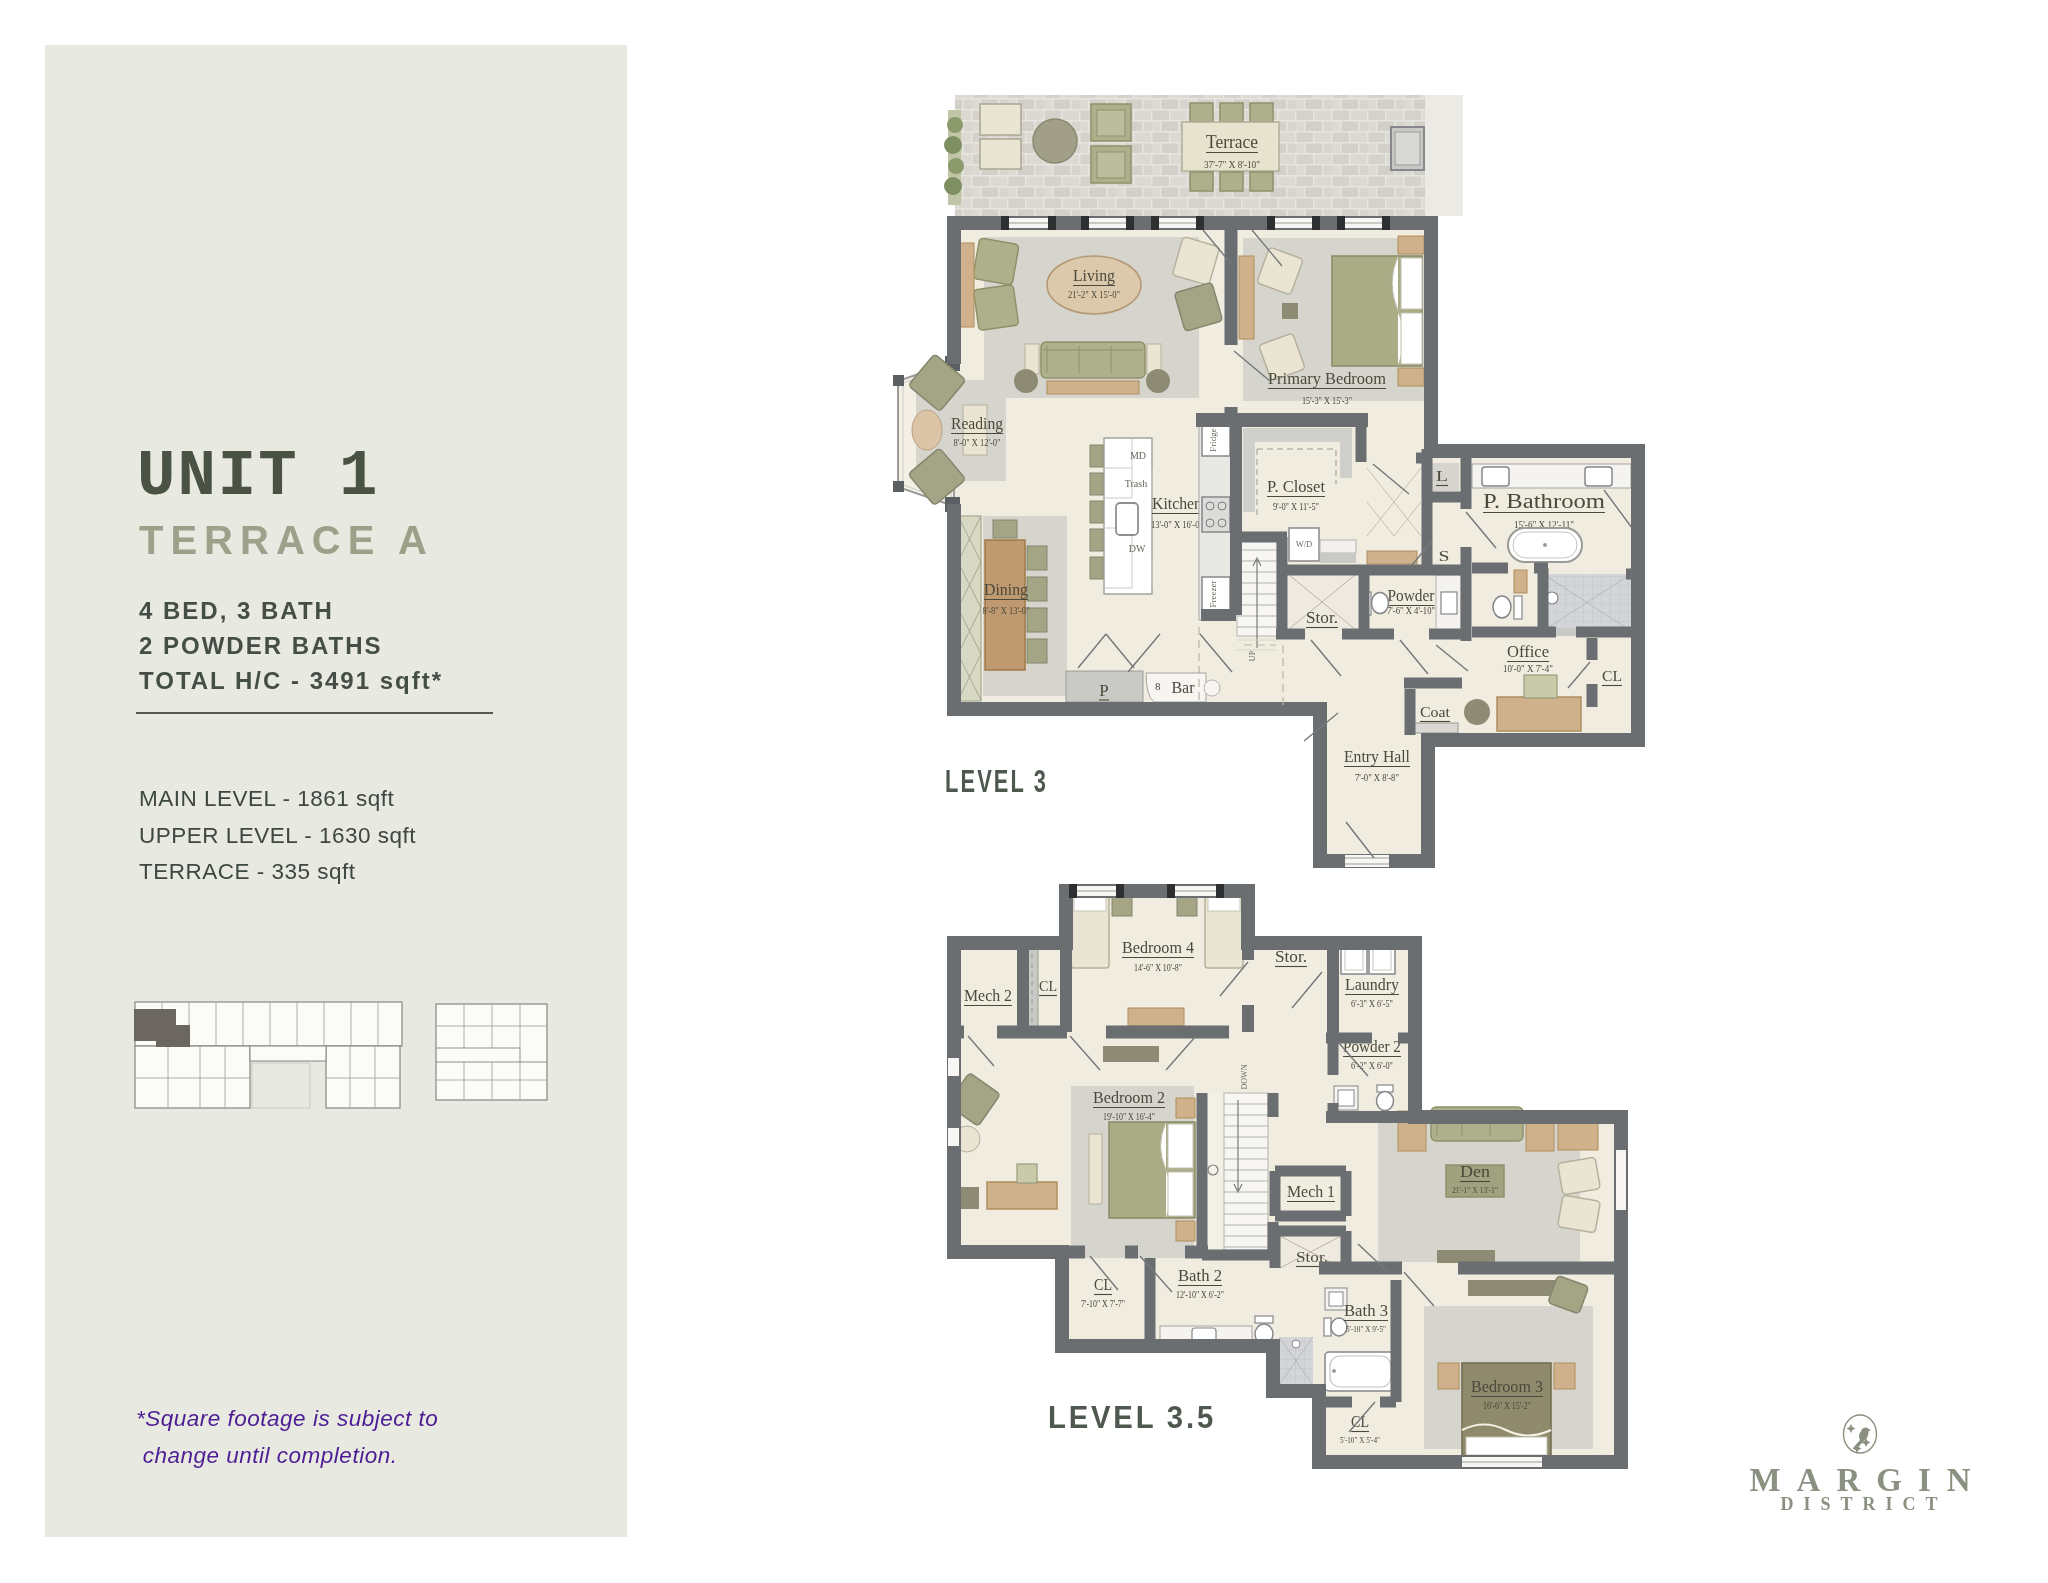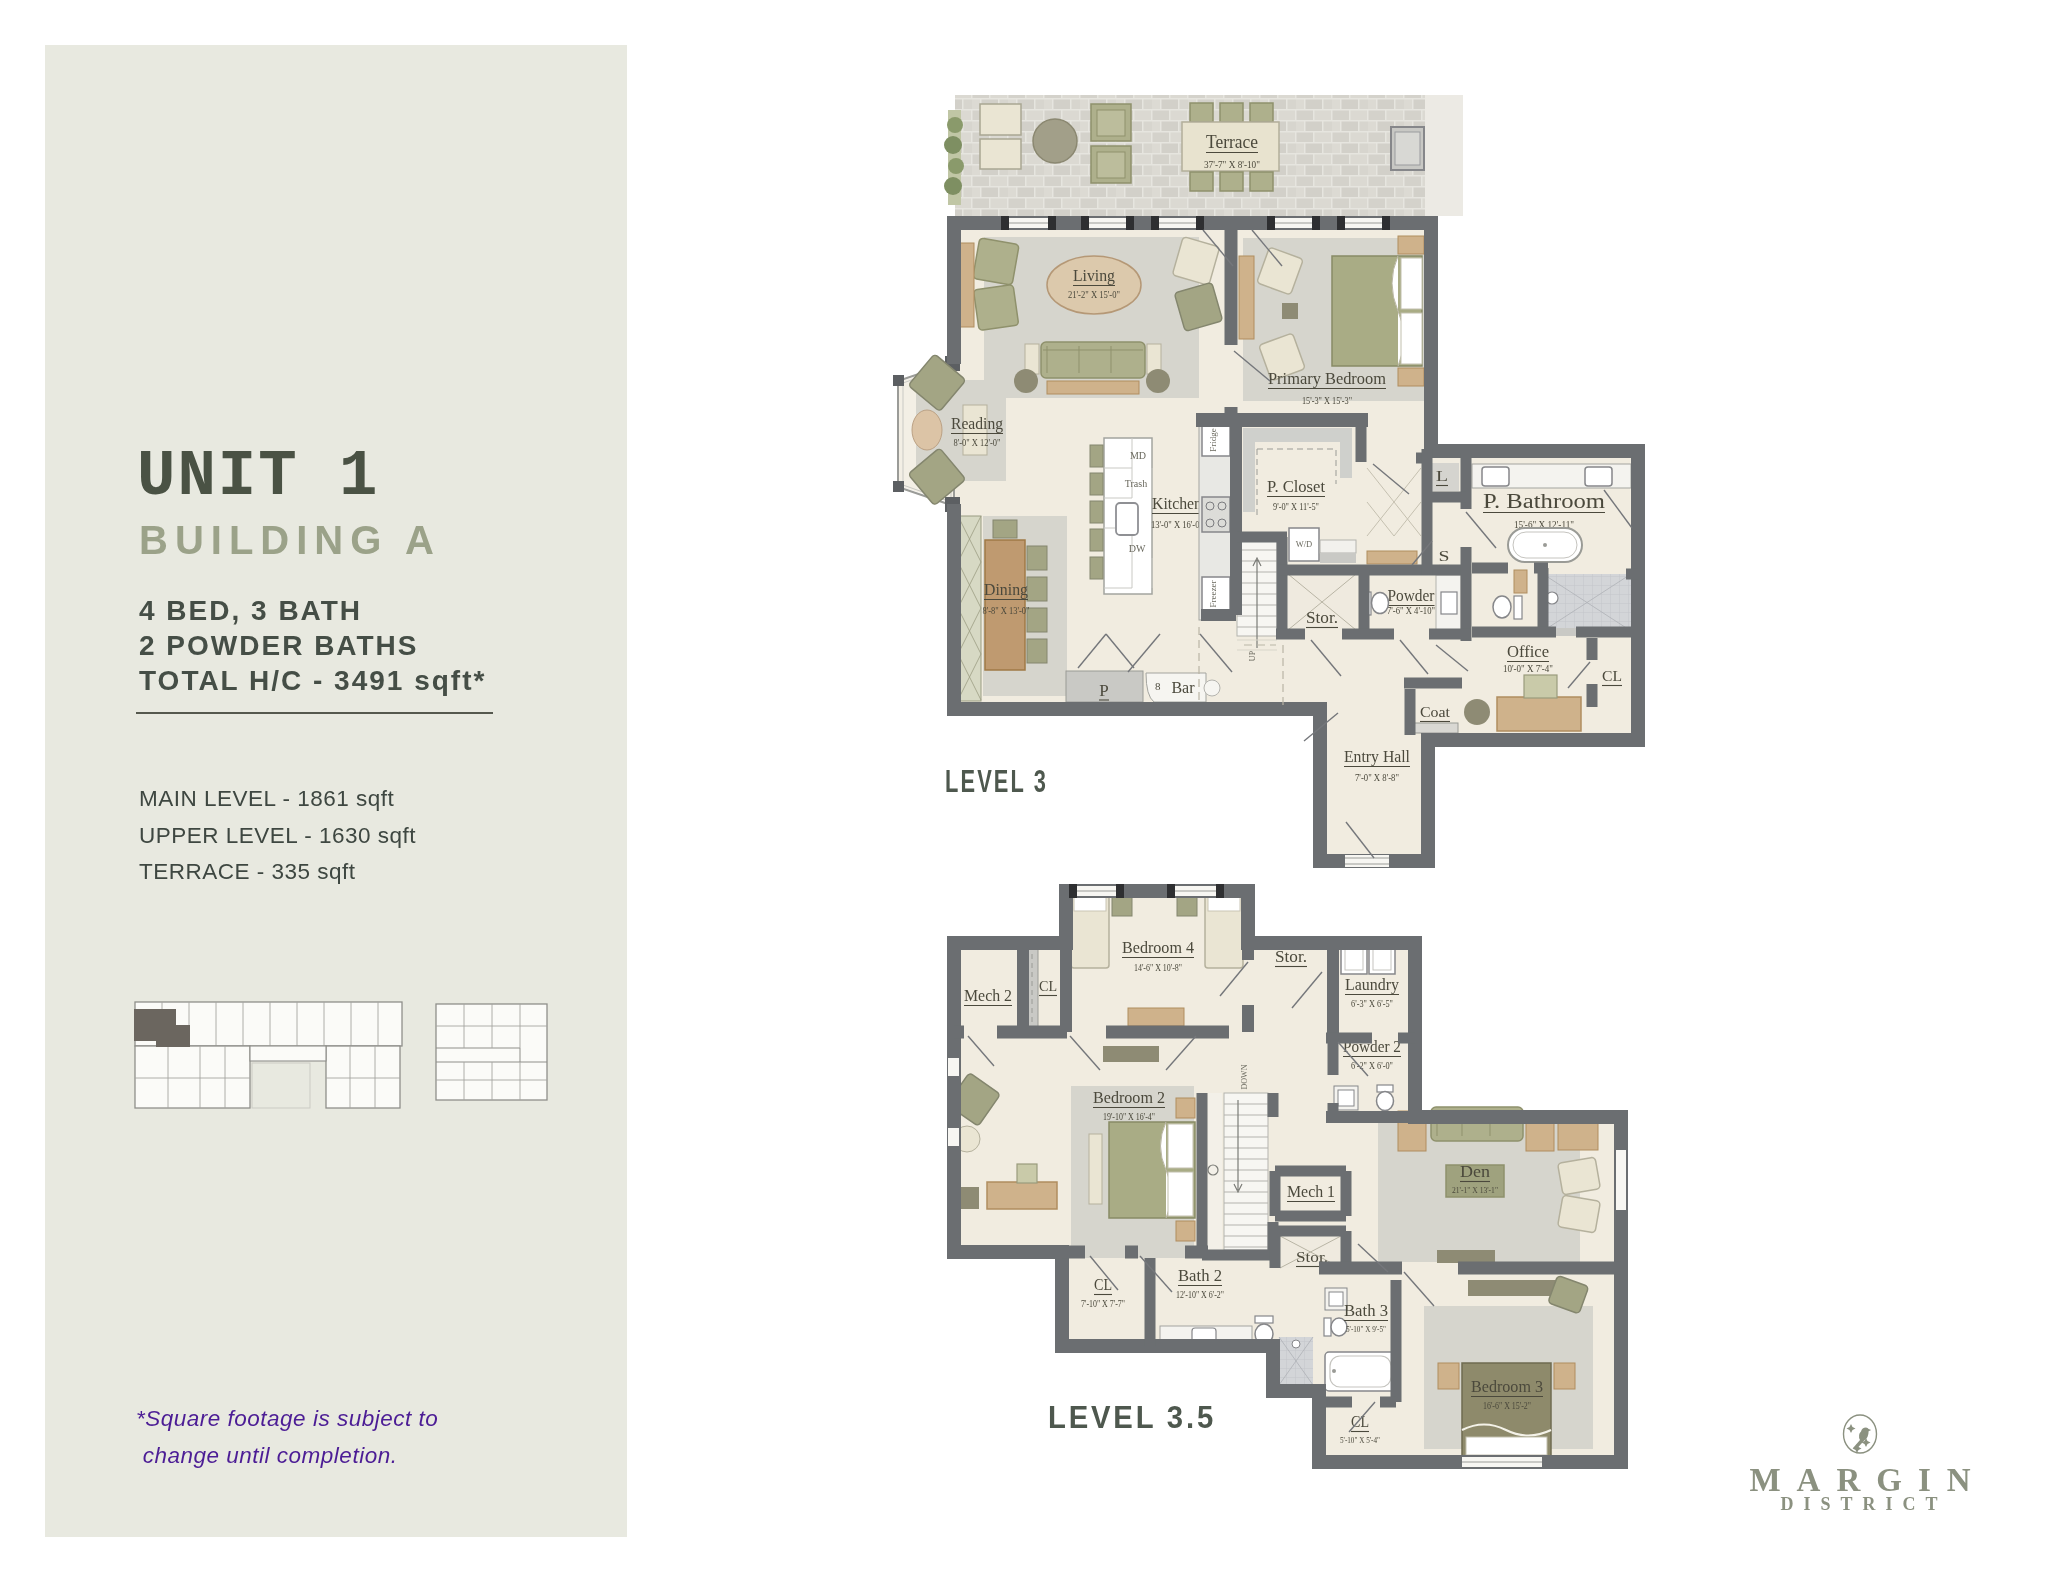--- a/index.html
+++ b/index.html
@@ -9,23 +9,23 @@
   svg text{font-family:"Liberation Serif",serif;fill:#4b493c;}
   svg text.sans{font-family:"Liberation Sans",sans-serif;}
 </style>
 </head>
 <body>
 
 <div id="sidebar"></div>
 
 <div style="position:absolute;left:137px;top:441px;font-size:64px;font-weight:bold;letter-spacing:2px;color:#4a5244;font-family:Liberation Mono, monospace;">UNIT&nbsp;1</div>
 
-<div style="position:absolute;left:139px;top:518px;font-size:40px;font-weight:bold;letter-spacing:7px;color:#9ba289;">BUILDING A</div>
-
-<div style="position:absolute;left:139px;top:593px;font-size:28px;font-weight:bold;letter-spacing:2px;color:#454e46;line-height:35px;">
+<div style="position:absolute;left:139px;top:518px;font-size:40px;font-weight:bold;letter-spacing:7px;color:#9ba289;">TERRACE A</div>
+
+<div style="position:absolute;left:139px;top:593px;font-size:24px;font-weight:bold;letter-spacing:2px;color:#454e46;line-height:35px;">
 4 BED, 3 BATH<br>2 POWDER BATHS<br>TOTAL H/C - 3491 sqft*</div>
 
 <div style="position:absolute;left:136px;top:712px;width:357px;height:0;border-top:2px solid #55584e;"></div>
 
 <div style="position:absolute;left:139px;top:781px;font-size:22.5px;letter-spacing:0.5px;color:#3e4741;line-height:36.5px;">
 MAIN LEVEL - 1861 sqft<br>UPPER LEVEL - 1630 sqft<br>TERRACE - 335 sqft</div>
 
 <div style="position:absolute;left:136px;top:1400px;font-size:22.5px;font-style:italic;letter-spacing:0.5px;color:#4c1d95;line-height:37px;">*Square footage is subject to<br>&nbsp;change until completion.</div>
 
 <svg id="plans" style="position:absolute;left:0;top:0;" width="2048" height="1583" viewBox="0 0 2048 1583">

